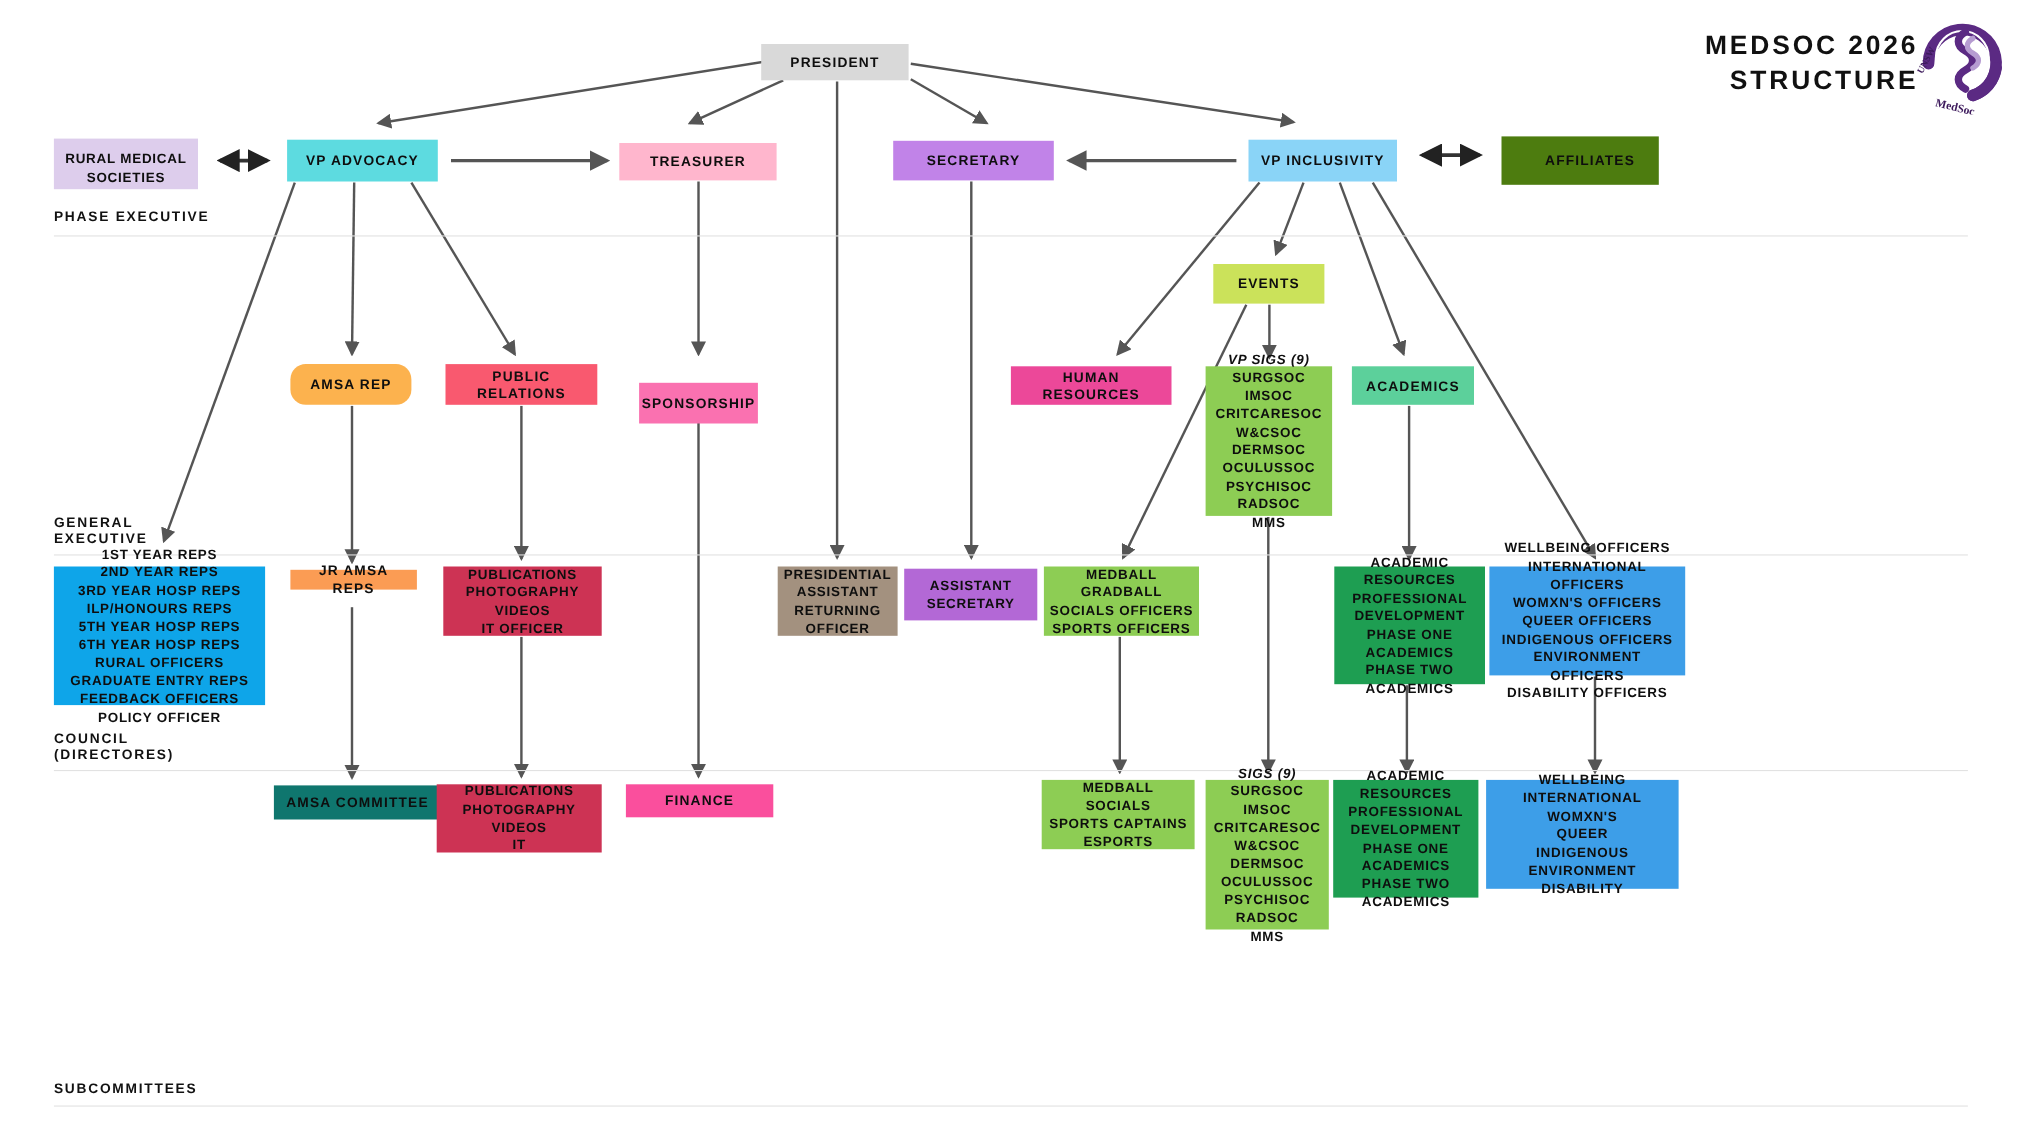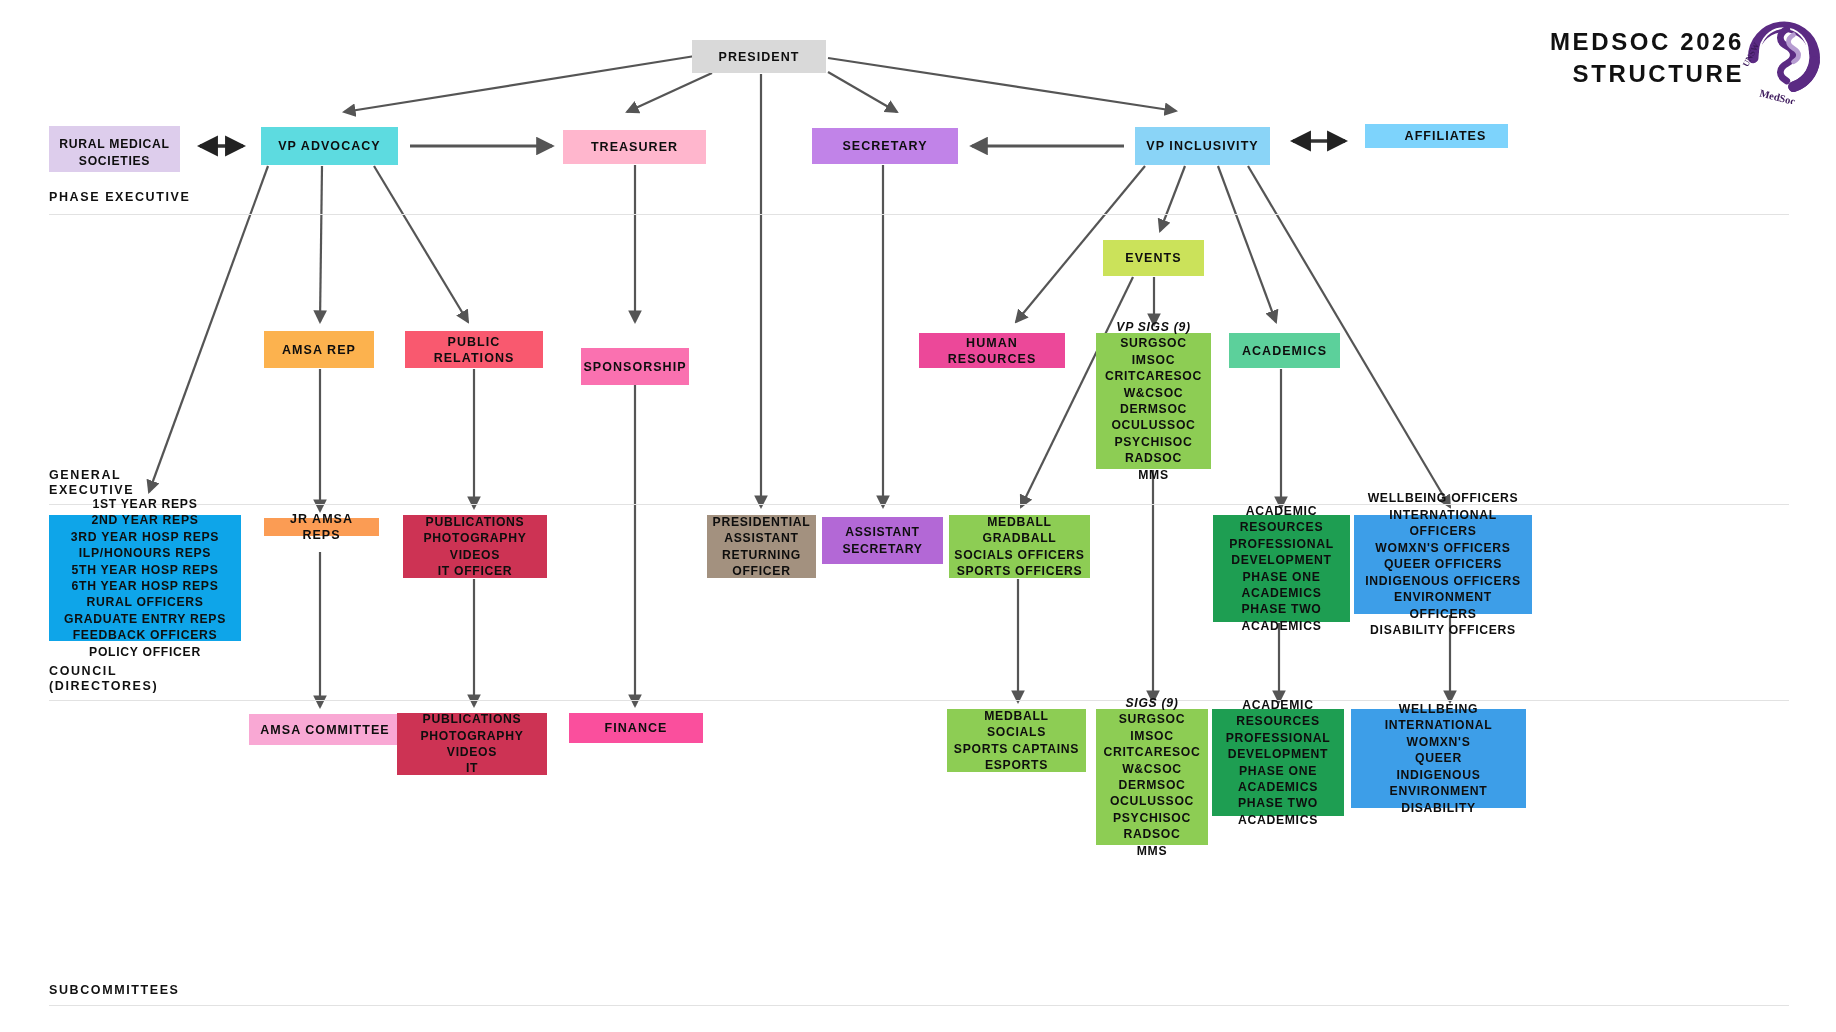--- a/index.html
+++ b/index.html
@@ -172,23 +172,23 @@
   <div class="band-label" style="left:49px; top:983px;">SUBCOMMITTEES</div>
 
   <div id="node-layer">
       <div class="node" style="left: 692px; top: 40px; width: 134px; height: 33px; background: rgb(217, 217, 217);"><span>PRESIDENT</span></div>
       <div class="node multi" style="left: 49px; top: 126px; width: 131px; height: 46px; background: rgb(221, 205, 236); align-items: flex-end;"><span>RURAL MEDICAL
 SOCIETIES</span></div>
       <div class="node" style="left: 261px; top: 127px; width: 137px; height: 38px; background: rgb(93, 219, 224);"><span>VP ADVOCACY</span></div>
       <div class="node" style="left: 563px; top: 130px; width: 143px; height: 34px; background: rgb(255, 182, 205);"><span>TREASURER</span></div>
       <div class="node" style="left: 812px; top: 128px; width: 146px; height: 36px; background: rgb(193, 131, 232);"><span>SECRETARY</span></div>
       <div class="node" style="left: 1135px; top: 127px; width: 135px; height: 38px; background: rgb(138, 212, 247);"><span>VP INCLUSIVITY</span></div>
-      <div class="node" style="left: 1365px; top: 124px; width: 143px; height: 24px; background: #7dd3fc; padding-left: 23px;"><span>AFFILIATES</span></div>
+      <div class="node" style="left: 1365px; top: 124px; width: 143px; height: 44px; background: #4d7c0f; padding-left: 23px;"><span>AFFILIATES</span></div>
       <div class="node" style="left: 1103px; top: 240px; width: 101px; height: 36px; background: rgb(203, 226, 90);"><span>EVENTS</span></div>
-      <div class="node" style="left: 264px; top: 331px; width: 110px; height: 37px; background: rgb(252, 178, 78);"><span>AMSA REP</span></div>
+      <div class="node" style="left: 264px; top: 331px; width: 110px; height: 37px; background: rgb(252, 178, 78); border-radius: 14px;"><span>AMSA REP</span></div>
       <div class="node" style="left: 405px; top: 331px; width: 138px; height: 37px; background: rgb(249, 89, 111);"><span>PUBLIC RELATIONS</span></div>
       <div class="node" style="left: 581px; top: 331px; width: 108px; height: 37px; background: rgb(250, 113, 176); margin-top: 17px;"><span>SPONSORSHIP</span></div>
       <div class="node" style="left: 919px; top: 333px; width: 146px; height: 35px; background: #ec4899;"><span>HUMAN RESOURCES</span></div>
       <div class="node multi" style="left: 1096px; top: 333px; width: 115px; height: 136px; background: rgb(141, 205, 84);"><span><span class="sig-head">VP SIGS (9)</span><br><span>SURGSOC</span><br><span>IMSOC</span><br><span>CRITCARESOC</span><br><span>W&amp;CSOC</span><br><span>DERMSOC</span><br><span>OCULUSSOC</span><br><span>PSYCHISOC</span><br><span>RADSOC</span><br><span>MMS</span></span></div>
       <div class="node" style="left: 1229px; top: 333px; width: 111px; height: 35px; background: rgb(92, 208, 155);"><span>ACADEMICS</span></div>
       <div class="node multi" style="left: 49px; top: 515px; width: 192px; height: 126px; background: #0ea5e9;"><span>1ST YEAR REPS
 2ND YEAR REPS
 3RD YEAR HOSP REPS
 ILP/HONOURS REPS
 5TH YEAR HOSP REPS
@@ -220,21 +220,21 @@
 ACADEMICS
 PHASE TWO
 ACADEMICS</span></div>
       <div class="node multi" style="left: 1354px; top: 515px; width: 178px; height: 99px; background: rgb(61, 158, 232);"><span>WELLBEING OFFICERS
 INTERNATIONAL OFFICERS
 WOMXN'S OFFICERS
 QUEER OFFICERS
 INDIGENOUS OFFICERS
 ENVIRONMENT OFFICERS
 DISABILITY OFFICERS</span></div>
-      <div class="node" style="left: 249px; top: 714px; width: 152px; height: 31px; background: #f9a8d4;"><span>AMSA COMMITTEE</span></div>
+      <div class="node" style="left: 249px; top: 714px; width: 152px; height: 31px; background: #0f766e;"><span>AMSA COMMITTEE</span></div>
       <div class="node multi" style="left: 397px; top: 713px; width: 150px; height: 62px; background: rgb(205, 51, 84);"><span>PUBLICATIONS
 PHOTOGRAPHY
 VIDEOS
 IT</span></div>
       <div class="node" style="left: 569px; top: 713px; width: 134px; height: 30px; background: rgb(250, 79, 157);"><span>FINANCE</span></div>
       <div class="node multi" style="left: 947px; top: 709px; width: 139px; height: 63px; background: rgb(141, 205, 84);"><span>MEDBALL
 SOCIALS
 SPORTS CAPTAINS
 ESPORTS</span></div>
       <div class="node multi" style="left: 1096px; top: 709px; width: 112px; height: 136px; background: rgb(141, 205, 84);"><span><span class="sig-head">SIGS (9)</span><br><span>SURGSOC</span><br><span>IMSOC</span><br><span>CRITCARESOC</span><br><span>W&amp;CSOC</span><br><span>DERMSOC</span><br><span>OCULUSSOC</span><br><span>PSYCHISOC</span><br><span>RADSOC</span><br><span>MMS</span></span></div>

